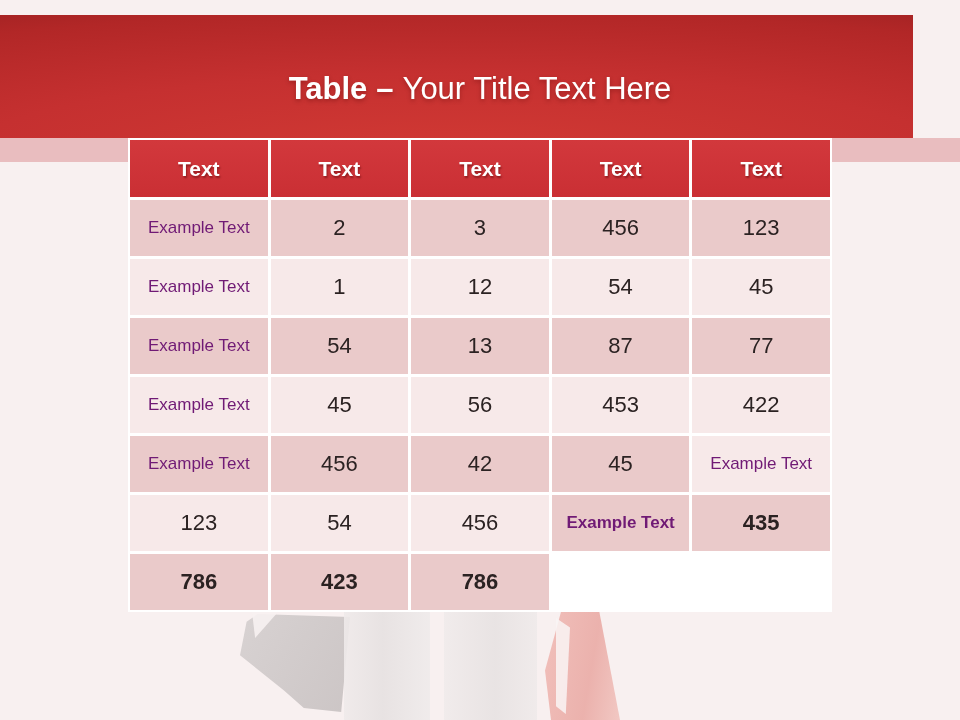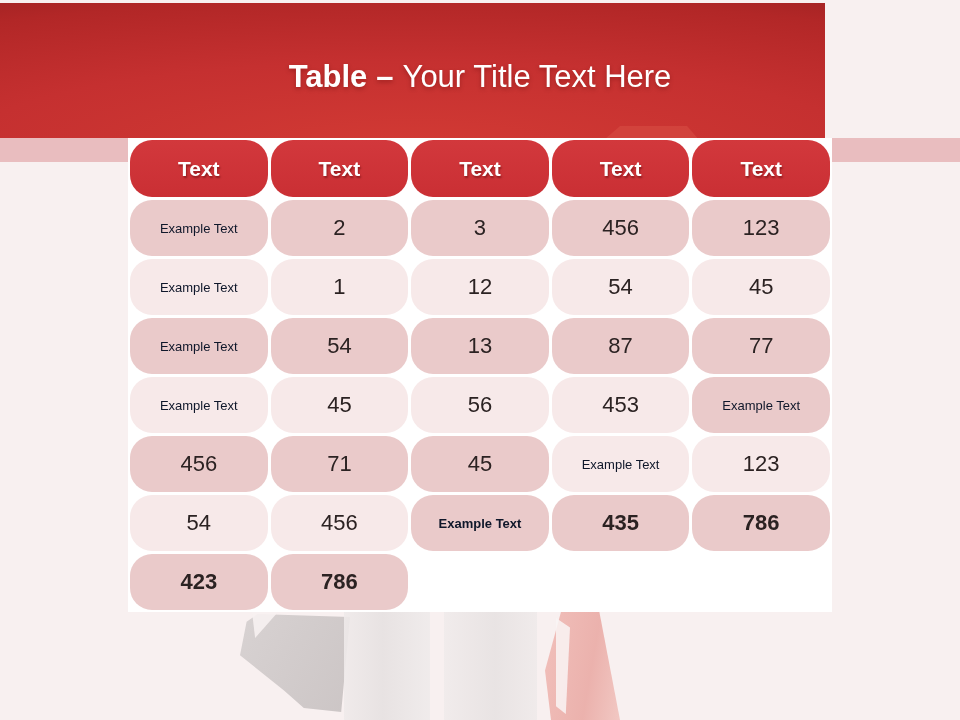--- a/index.html
+++ b/index.html
@@ -4,21 +4,21 @@
 <style>
   html,body { margin:0; padding:0; background:#ddd; }
   .slide {
     position:relative; width:960px; height:720px; overflow:hidden;
     font-family:"Liberation Sans", sans-serif;
     background:#f8f0f0;
   }
 
   
   .banner {
-    position:absolute; left:0; top:3px; width:825px; height:138px;
+    position:absolute; left:0; top:15px; width:913px; height:138px;
     background:
       radial-gradient(130% 150% at 50% 105%,
         #d23a34 0%, #c53030 42%, #b22727 72%, #971f20 92%, #861a1b 100%);
   }
   .banner-glow {
     position:absolute; left:592px; top:123px; width:108px; height:15px;
     background:#d64b42; opacity:.65;
     clip-path:polygon(10% 100%, 26% 0, 88% 0, 100% 100%);
   }
   .slide-title {
@@ -75,31 +75,31 @@
     position:absolute; left:128px; top:138px; width:704px;
     display:grid;
     grid-template-columns:repeat(5, 1fr);
     gap:3px;
     background:#ffffff;
     border:2px solid #ffffff;
     box-sizing:border-box;
   }
   .cell {
     display:flex; align-items:center; justify-content:center;
-    height:56px; overflow:hidden; white-space:nowrap;border-radius:22px;
+    height:56px; overflow:hidden; white-space:nowrap;
   }
   .hcell {
     height:57px;
     background:linear-gradient(180deg,#d2383c 0%, #ca2f34 100%);
     color:#ffffff; font-weight:bold; font-size:21px;
     text-shadow:1px 2px 2px rgba(70,0,0,.45);
   }
   .row-odd  { background:#eacaca; }
   .row-even { background:#f7e9e9; }
-  .label-cell { font-size:13px; color:#0f172a; }
+  .label-cell { font-size:17px; color:#701a75; }
   .num-cell   { font-size:22px; color:#2b2222; }
   .bold-row .label-cell, .bold-row.num-cell, .bold-row { font-weight:bold; }
 </style>
 </head>
 <body>
 
 <div class="slide">
 
   <div class="banner">
     <div class="banner-glow"></div>
@@ -142,24 +142,25 @@
     <div class="cell row-odd label-cell">Example Text</div>
     <div class="cell row-odd num-cell">54</div>
     <div class="cell row-odd num-cell">13</div>
     <div class="cell row-odd num-cell">87</div>
     <div class="cell row-odd num-cell">77</div>
 
     <div class="cell row-even label-cell">Example Text</div>
     <div class="cell row-even num-cell">45</div>
     <div class="cell row-even num-cell">56</div>
     <div class="cell row-even num-cell">453</div>
+    <div class="cell row-even num-cell">422</div>
 
     <div class="cell row-odd label-cell">Example Text</div>
     <div class="cell row-odd num-cell">456</div>
-    <div class="cell row-odd num-cell">71</div>
+    <div class="cell row-odd num-cell">42</div>
     <div class="cell row-odd num-cell">45</div>
 
     <div class="cell row-even label-cell">Example Text</div>
     <div class="cell row-even num-cell">123</div>
     <div class="cell row-even num-cell">54</div>
     <div class="cell row-even num-cell">456</div>
 
     <div class="cell row-odd label-cell bold-row">Example Text</div>
     <div class="cell row-odd num-cell bold-row">435</div>
     <div class="cell row-odd num-cell bold-row">786</div>

